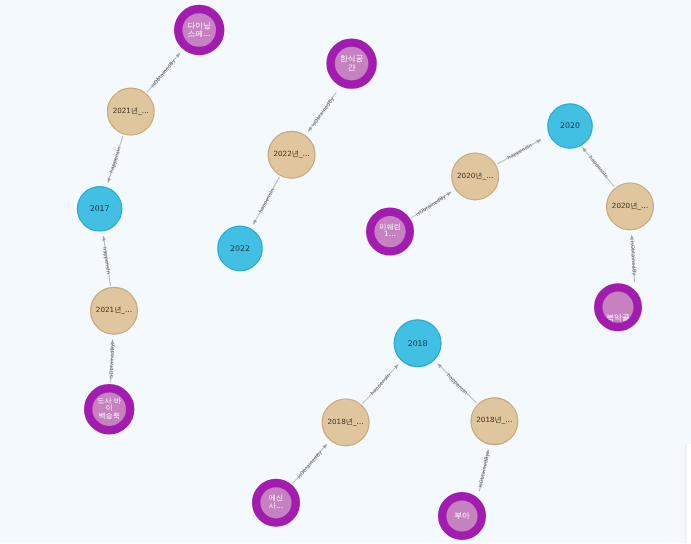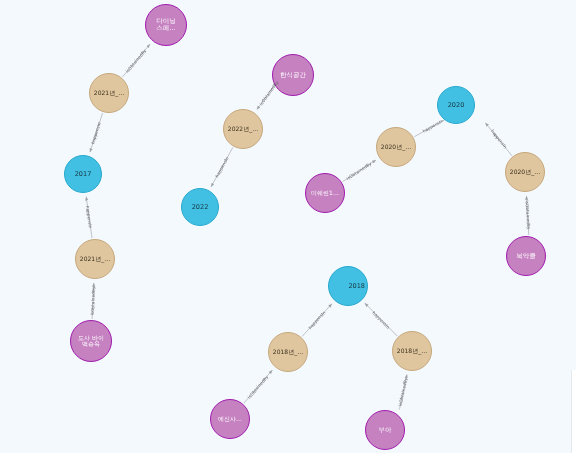--- a/index.html
+++ b/index.html
@@ -40,21 +40,21 @@
     border: 1px solid #28a9ce;
     color: #16343f;
   }
   .node-event {
     background: #dfc69f;
     border: 1px solid #c6a87c;
     color: #3a2f1d;
   }
   .node-entity {
     background: #c581c0;
-    border: 1px solid #a21caf;
+    border: 7px solid #a21caf;
     color: #ffffff;
   }
   .node-label {
     display: block;
     padding: 0 2px;
     pointer-events: none;
   }
   .edge-label {
     position: absolute;
     font-size: 4.2px;
@@ -110,45 +110,45 @@
       </div>
       <div class="node node-year" style="left: 64px; top: 155px; width: 38px; height: 38px; font-size: 6.5px;">
         <span class="node-label">2017</span>
       </div>
       <div class="node node-event" style="left: 75px; top: 239px; width: 40px; height: 40px; font-size: 6px;">
         <span class="node-label">2021년_…</span>
       </div>
       <div class="node node-entity" style="left: 70px; top: 320px; width: 42px; height: 42px; font-size: 6px;">
         <span class="node-label">도사 바이<br>백승욱</span>
       </div>
-      <div class="node node-entity" style="left: 272px; top: 54px; width: 42px; height: 42px; font-size: 6.5px; text-align: center;">
+      <div class="node node-entity" style="left: 272px; top: 32px; width: 42px; height: 42px; font-size: 6.5px; text-align: center;">
         <span class="node-label">한식공간</span>
       </div>
       <div class="node node-event" style="left: 223px; top: 109px; width: 40px; height: 40px; font-size: 6px;">
         <span class="node-label">2022년_…</span>
       </div>
       <div class="node node-year" style="left: 181px; top: 188px; width: 38px; height: 38px; font-size: 6.5px;">
         <span class="node-label">2022</span>
       </div>
       <div class="node node-entity" style="left: 305px; top: 173px; width: 40px; height: 40px; font-size: 6px;">
         <span class="node-label">미쉐린1…</span>
       </div>
       <div class="node node-event" style="left: 376px; top: 127px; width: 40px; height: 40px; font-size: 6px;">
         <span class="node-label">2020년_…</span>
       </div>
-      <div class="node node-year" style="left: 437px; top: 86px; width: 38px; height: 38px; font-size: 6.5px;">
+      <div class="node node-year" style="left: 456px; top: 86px; width: 38px; height: 38px; font-size: 6.5px;">
         <span class="node-label">2020</span>
       </div>
       <div class="node node-event" style="left: 505px; top: 152px; width: 40px; height: 40px; font-size: 6px;">
         <span class="node-label">2020년_…</span>
       </div>
-      <div class="node node-entity" style="left: 506px; top: 236px; width: 40px; height: 40px; font-size: 6.5px;">
+      <div class="node node-entity" style="left: 495px; top: 236px; width: 40px; height: 40px; font-size: 6.5px; align-items: flex-end;">
         <span class="node-label">북악클</span>
       </div>
-      <div class="node node-year" style="left: 328px; top: 266px; width: 40px; height: 40px; font-size: 6.5px; justify-content: flex-end;">
+      <div class="node node-year" style="left: 328px; top: 266px; width: 40px; height: 40px; font-size: 6.5px;">
         <span class="node-label">2018</span>
       </div>
       <div class="node node-event" style="left: 268px; top: 332px; width: 40px; height: 40px; font-size: 6px;">
         <span class="node-label">2018년_…</span>
       </div>
       <div class="node node-event" style="left: 392px; top: 331px; width: 40px; height: 40px; font-size: 6px;">
         <span class="node-label">2018년_…</span>
       </div>
       <div class="node node-entity" style="left: 210px; top: 399px; width: 40px; height: 40px; font-size: 6px;">
         <span class="node-label">에신사…</span>

